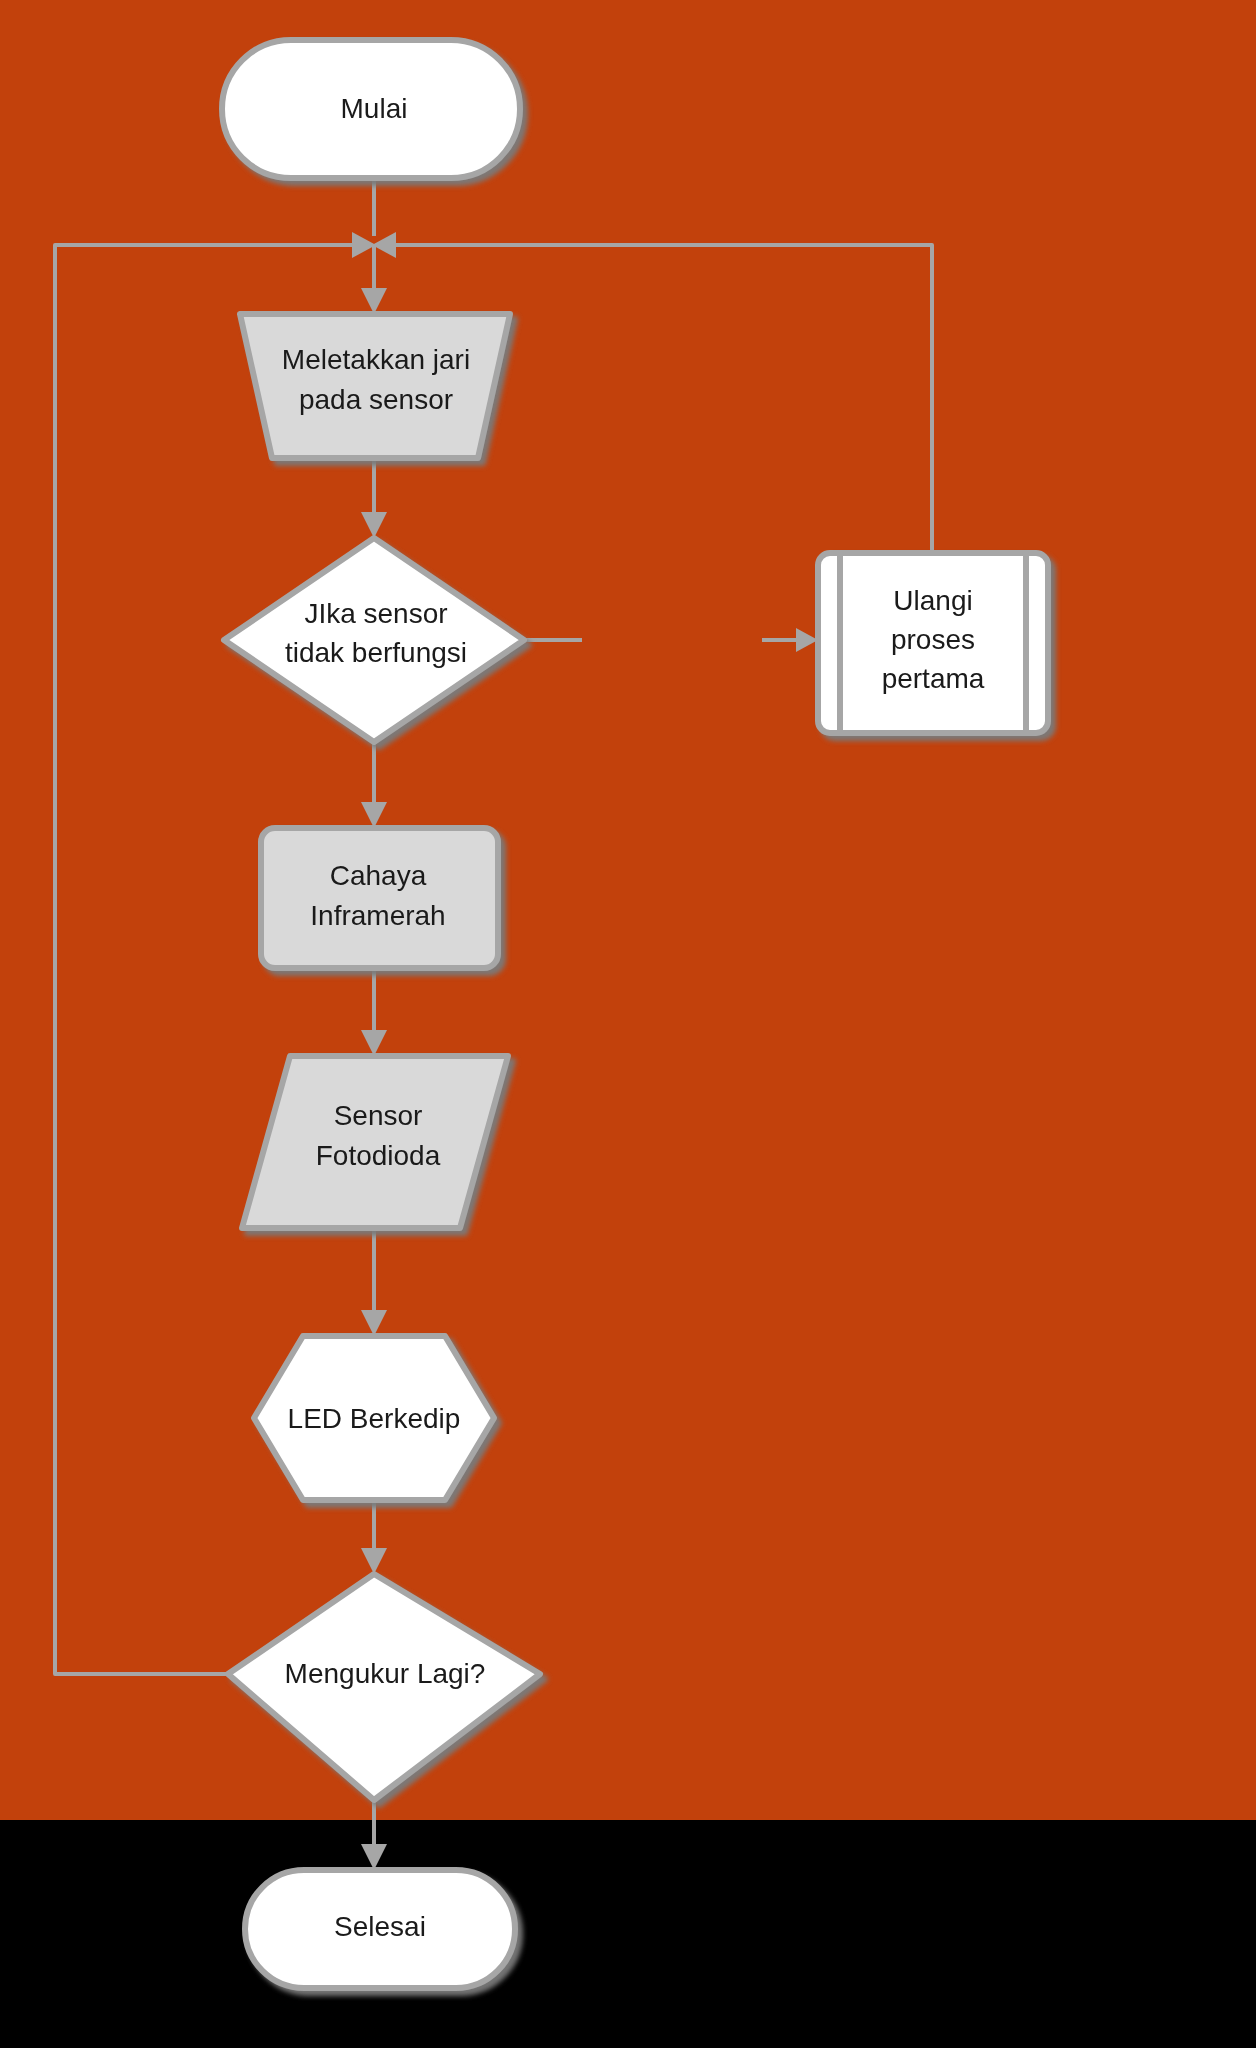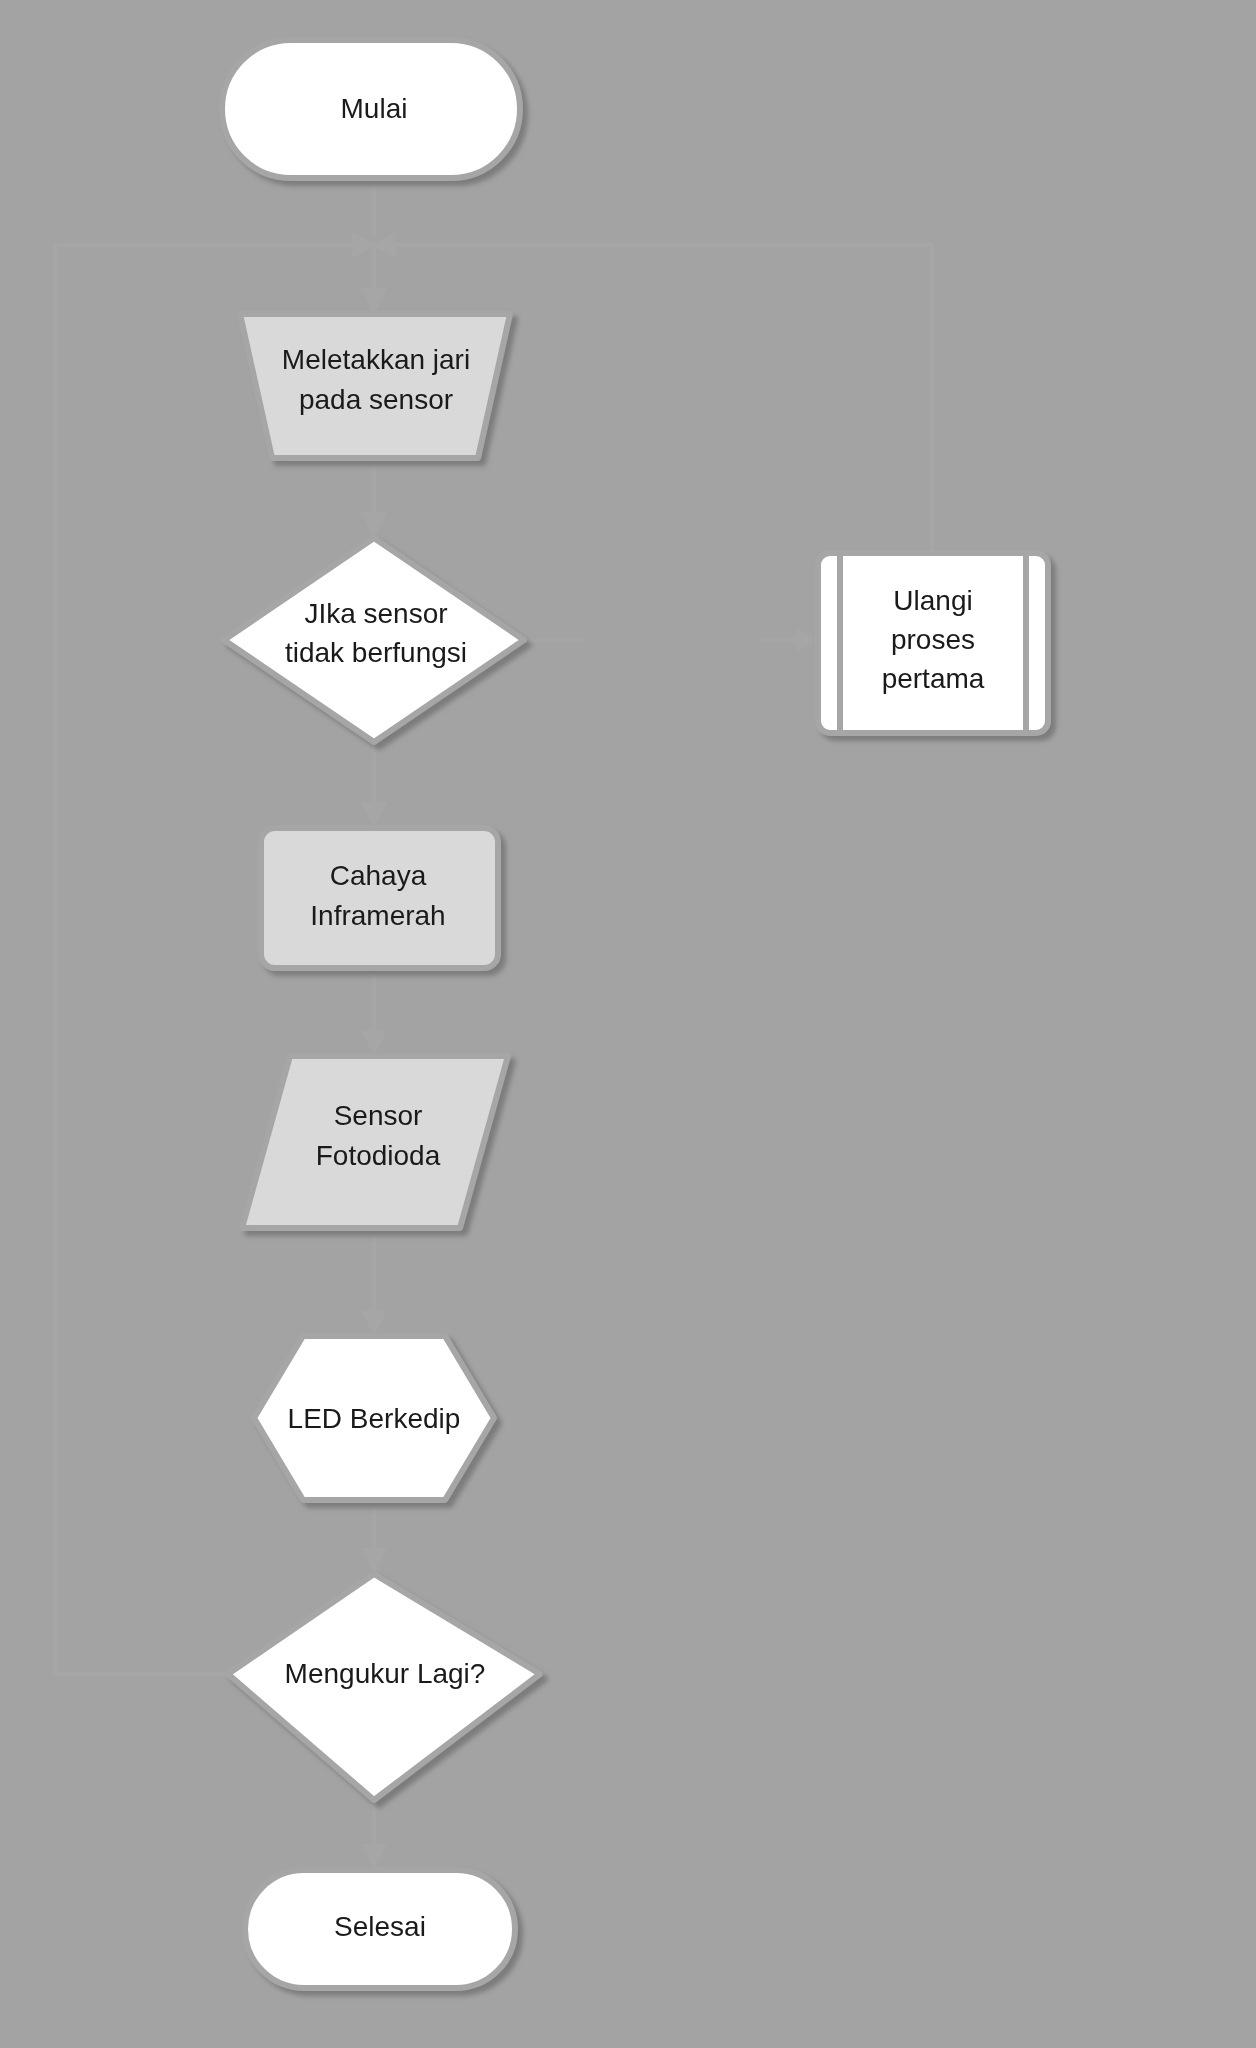--- a/index.html
+++ b/index.html
@@ -10,22 +10,22 @@
   }
   body {
     width: 1256px;
     height: 2048px;
     overflow: hidden;
     font-family: "Liberation Sans", sans-serif;
   }
   #diagram-root {
     position: relative;
     width: 1256px;
-    height: 2048px;
-    background: #a3a3a3;
+    height: 1820px;
+    background: #c2410c;
   }
   svg#flow-svg {
     display: block;
     width: 1256px;
     height: 2048px;
   }
   .node-shape {
     stroke: #a6a6a6;
     stroke-width: 6;
     stroke-linejoin: round;

